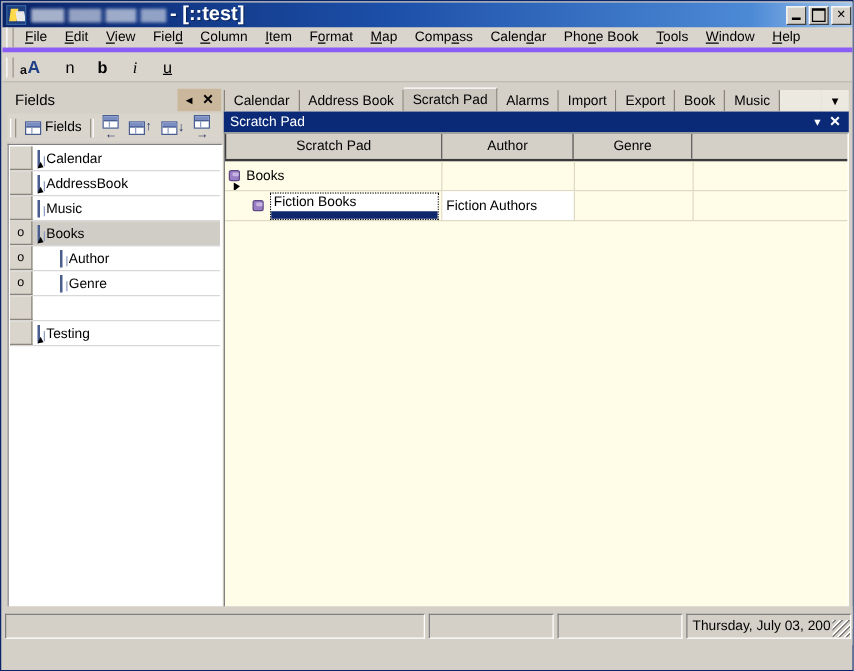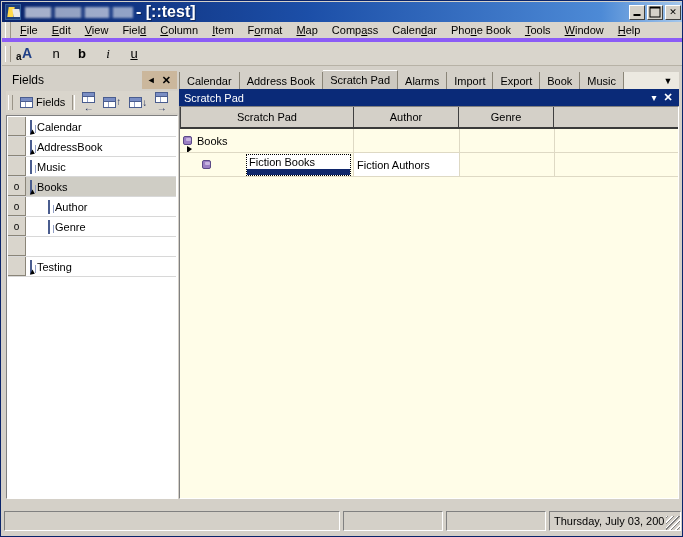--- a/index.html
+++ b/index.html
@@ -413,38 +413,37 @@
   .gc.indent { padding-left: 22px; }
   .edit-cell {
     position: relative;
     flex: 1 1 auto;
     height: 22px;
     background: #fff;
     border: 1px dotted #000;
     box-sizing: border-box;
     display: flex; flex-direction: column;
     margin-right: 2px;
-    margin-left: 30px;
   }
   .edit-cell .etext {
     flex: 1 1 auto;
     display: flex; align-items: center;
     padding-left: 2px;
     font-size: 11px;
     background: #fff;
   }
   .edit-cell .ebar {
     height: 6px;
     background: #10276b;
   }
   .cellrow-white { background: #fff; }
 
   
   .statusbar {
-    position: absolute; left: 1px; top: 504px;
+    position: absolute; left: 1px; top: 484px;
     width: 681px; height: 31px;
     background: #d4d0c8;
     display: flex; align-items: center;
     padding: 3px 2px;
     gap: 3px;
     box-sizing: border-box;
   }
   .sb-panel {
     height: 20px;
     background: #d4d0c8;

